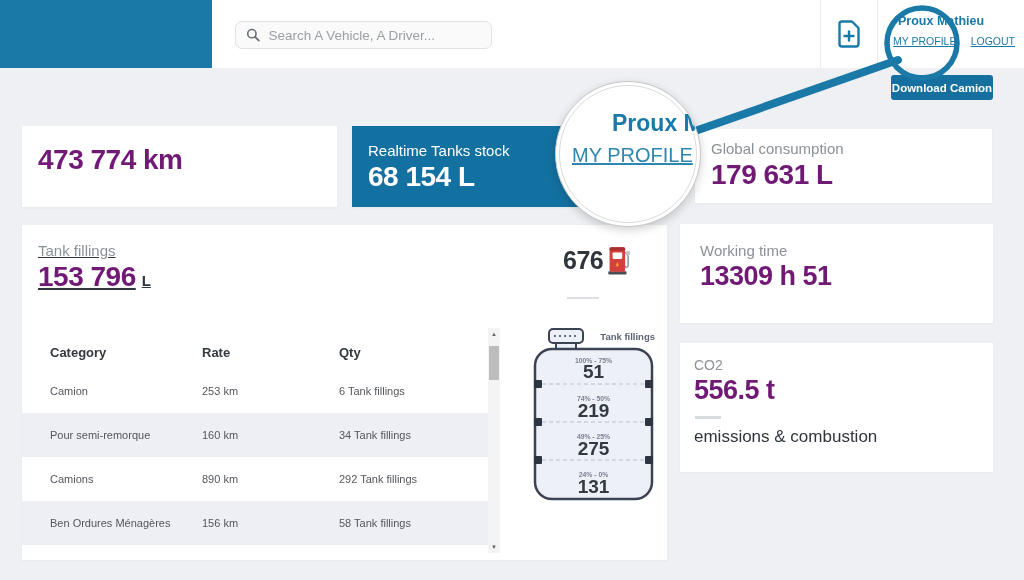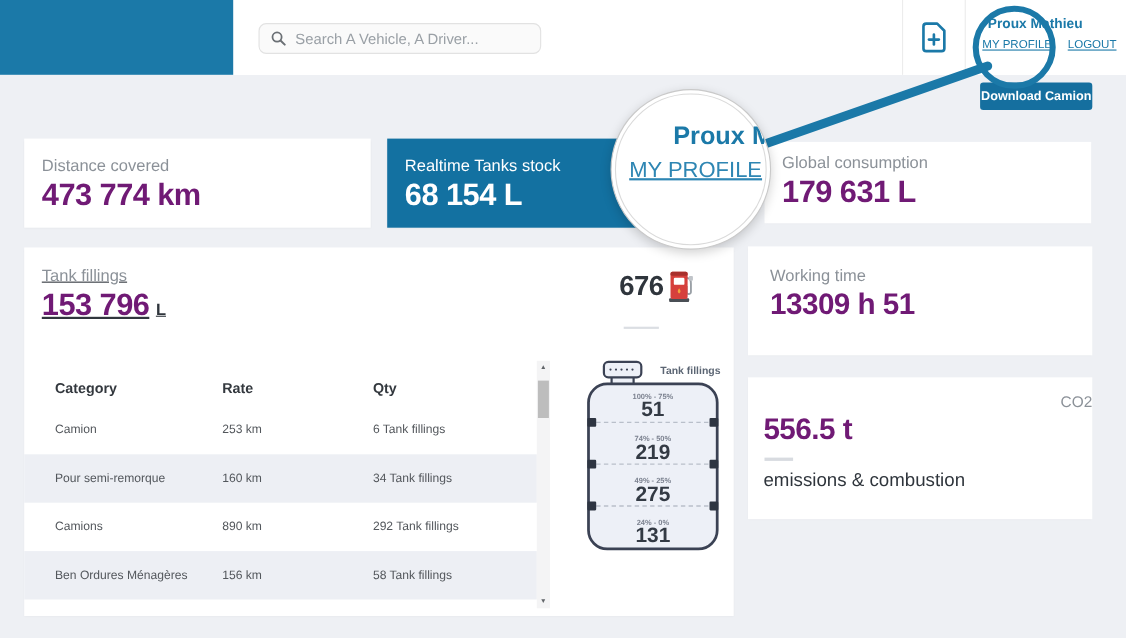--- a/index.html
+++ b/index.html
@@ -39,21 +39,21 @@
   }
   .card { position:absolute; background:#fff; box-shadow:0 1px 2px rgba(0,0,0,0.04); }
   .card-label { font-size:15px; color:#8b9198; }
   .card-value { font-size:28px; font-weight:bold; color:#701a75; letter-spacing:-0.5px; margin-top:2px; }
   .card-distance { left:22px; top:126px; width:315px; height:81px; padding:16px 0 0 16px; }
   .card-realtime { left:352px; top:126px; width:315px; height:81px; padding:16px 0 0 16px; background:#1371a1; }
   .card-realtime .card-label, .card-realtime .card-value { color:#fff; }
   .card-global { left:695px; top:129px; width:297px; height:74px; padding:11px 0 0 16px; }
   .card-working { left:680px; top:224px; width:313px; height:99px; padding:18px 0 0 20px; }
   .card-co2 { left:680px; top:343px; width:313px; height:129px; padding:14px 0 0 14px; }
-  .card-co2 .card-label { font-size:14px;text-align:right; }
+  .card-co2 .card-label { font-size:14px; }
   .mini-divider { width:26px; height:3px; background:#d8dbe0; margin:10px 0 8px 1px; }
   .co2-sub { font-size:17px; color:#2f353c; }
   
   .card-tank { left:22px; top:225px; width:645px; height:335px; padding:17px 0 0 16px;text-decoration:underline; }
   .tank-value-row { display:flex; align-items:baseline; gap:6px; }
   .tank-unit { font-size:15px; font-weight:bold; color:#2f353c; }
   .tank-counter { position:absolute; left:541px; top:20px; display:flex; align-items:center; }
   .tank-counter-num { font-size:25px; font-weight:bold; color:#2f353c; letter-spacing:-0.5px; }
   .counter-underline { position:absolute; left:545px; top:72px; width:32px; height:2px; background:#dbdee3; }
   
@@ -114,21 +114,20 @@
       <a>LOGOUT</a>
     </div>
   </div>
 </div>
 
 <div class="content"></div>
 
 <button class="download-btn">Download Camion</button>
 
 <div class="card card-distance">
-  <div class="card-label">Distance covered</div>
   <div class="card-value">473 774 km</div>
 </div>
 
 <div class="card card-realtime">
   <div class="card-label">Realtime Tanks stock</div>
   <div class="card-value">68 154 L</div>
 </div>
 
 <div class="card card-global">
   <div class="card-label">Global consumption</div>

